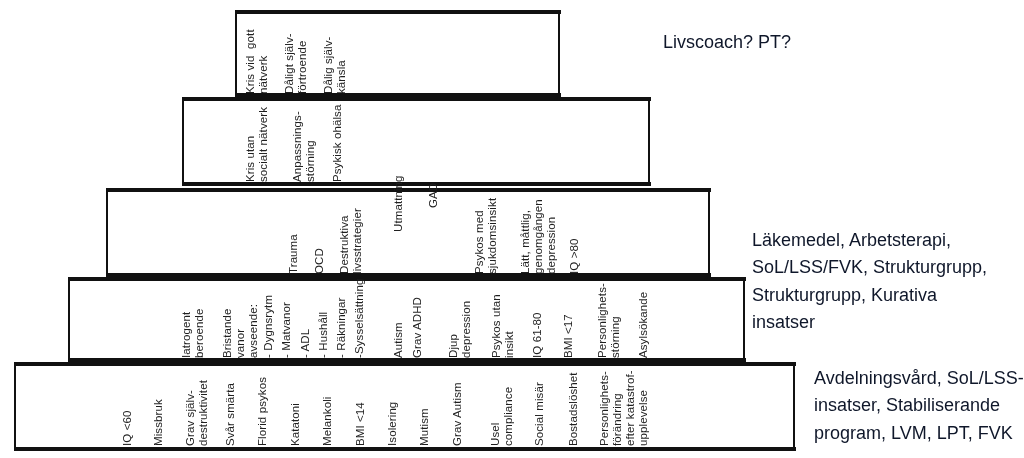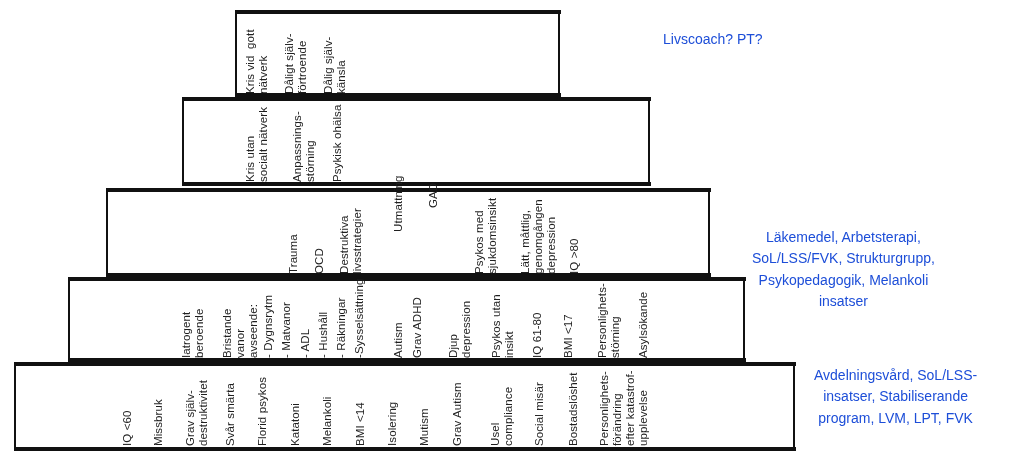--- a/index.html
+++ b/index.html
@@ -75,25 +75,24 @@
   }
   
   .vitem.overflow {
     bottom: auto;
     z-index: 6;
   }
 
   
   .caption {
     position: absolute;
-    font-size: 14px;
+    font-size: 18px;
     line-height: 1.52;
-    color: #1d4ed8;
+    color: #0f172a;
     white-space: pre-line;
-    text-align: center;
   }
   .caption.c1 { left: 663px; top: 29px;  }
   .caption.c2 { left: 742px; top: 157px; }
   .caption.c3 { left: 752px; top: 227px; }
   .caption.c5 { left: 814px; top: 365px; }
 </style>
 </head>
 <body>
 
 <div id="pyramid-canvas">
@@ -179,19 +178,19 @@
     <div class="vitem" style="left:567px; top:366px; height:80px;">Bostadslöshet</div>
     <div class="vitem" style="left:598px; top:364px; height:82px;">Personlighets-
 förändring
 efter katastrof-
 upplevelse</div>
   </div>
 
   <div class="caption c1">Livscoach? PT?</div>
   <div class="caption c3">Läkemedel, Arbetsterapi,
 SoL/LSS/FVK, Strukturgrupp,
-Psykopedagogik, Melankoli
+Strukturgrupp, Kurativa
 insatser</div>
   <div class="caption c5">Avdelningsvård, SoL/LSS-
 insatser, Stabiliserande
 program, LVM, LPT,  FVK</div>
 
 </div>
 
 </body></html>

